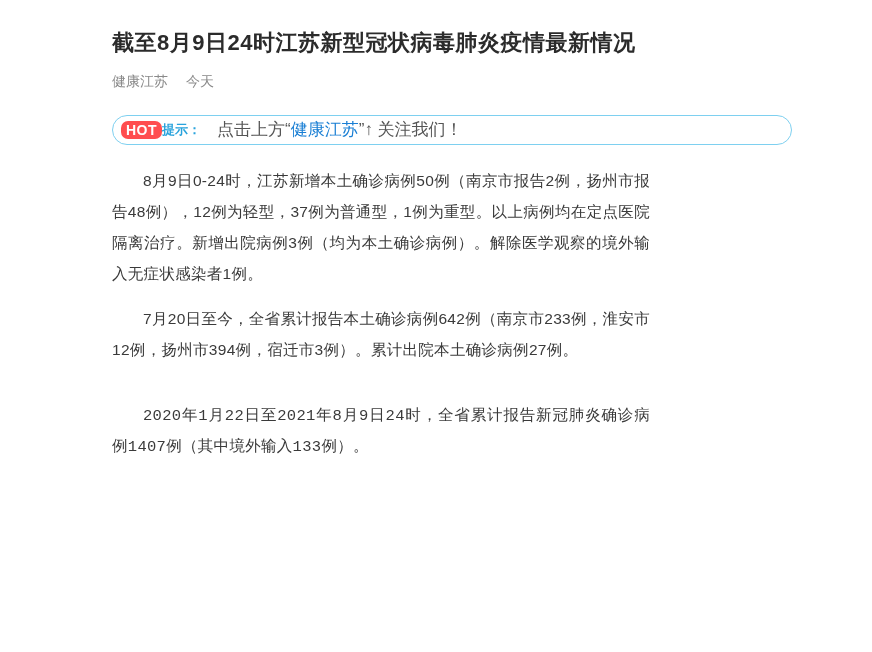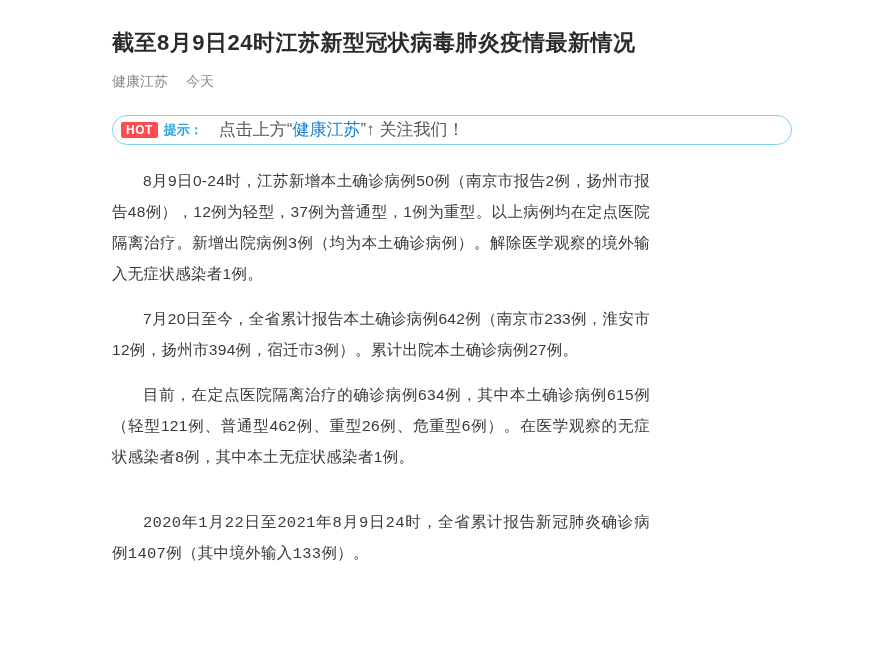--- a/index.html
+++ b/index.html
@@ -54,31 +54,30 @@
     border: 1px solid #7ed0f0;
     border-radius: 15px;
     display: flex;
     align-items: center;
     padding-left: 8px;
     background: #ffffff;
   }
   .hot-badge {
     background: #ff4d4f;
     color: #ffffff;
-    font-size: 12px;
+    font-size: 14px;
     font-weight: bold;
-    border-radius: 2px;
+    border-radius: 7px;
     padding: 2px 5px;
     line-height: 1;
     letter-spacing: 0.5px;
   }
   .tip-label {
     color: #29a3dc;
     font-size: 13px;
-    margin-left: 6px;
     font-weight: bold;
   }
   .tip-text {
     color: #555555;
     font-size: 17px;
     margin-left: 16px;
   }
   .tip-text .hl {
     color: #1a7fd4;
   }
@@ -115,17 +114,16 @@
     <div class="tip-box">
       <span class="hot-badge">HOT</span>
       <span class="tip-label">提示：</span>
       <span class="tip-text"><span>点击上方“</span><span class="hl">健康江苏</span><span>”↑ 关注我们！</span></span>
     </div>
   </div>
 
   <div class="body-wrap">
     <p class="para">8月9日0-24时，江苏新增本土确诊病例50例（南京市报告2例，扬州市报告48例），12例为轻型，37例为普通型，1例为重型。以上病例均在定点医院隔离治疗。新增出院病例3例（均为本土确诊病例）。解除医学观察的境外输入无症状感染者1例。</p>
     <p class="para">7月20日至今，全省累计报告本土确诊病例642例（南京市233例，淮安市12例，扬州市394例，宿迁市3例）。累计出院本土确诊病例27例。</p>
-    <p class="para">目前，在定点医院隔离治疗的确诊病例634例，其中本土确诊病例615例（轻型121例、普通型462例、重型26例、危重型6例）。在医学观察的无症状感染者8例，其中本土无症状感染者1例。</p>
     <p class="para gap-before">2020年1月22日至2021年8月9日24时，全省累计报告新冠肺炎确诊病例1407例（其中境外输入133例）。</p>
   </div>
 
 </div>
 
 </body></html>

